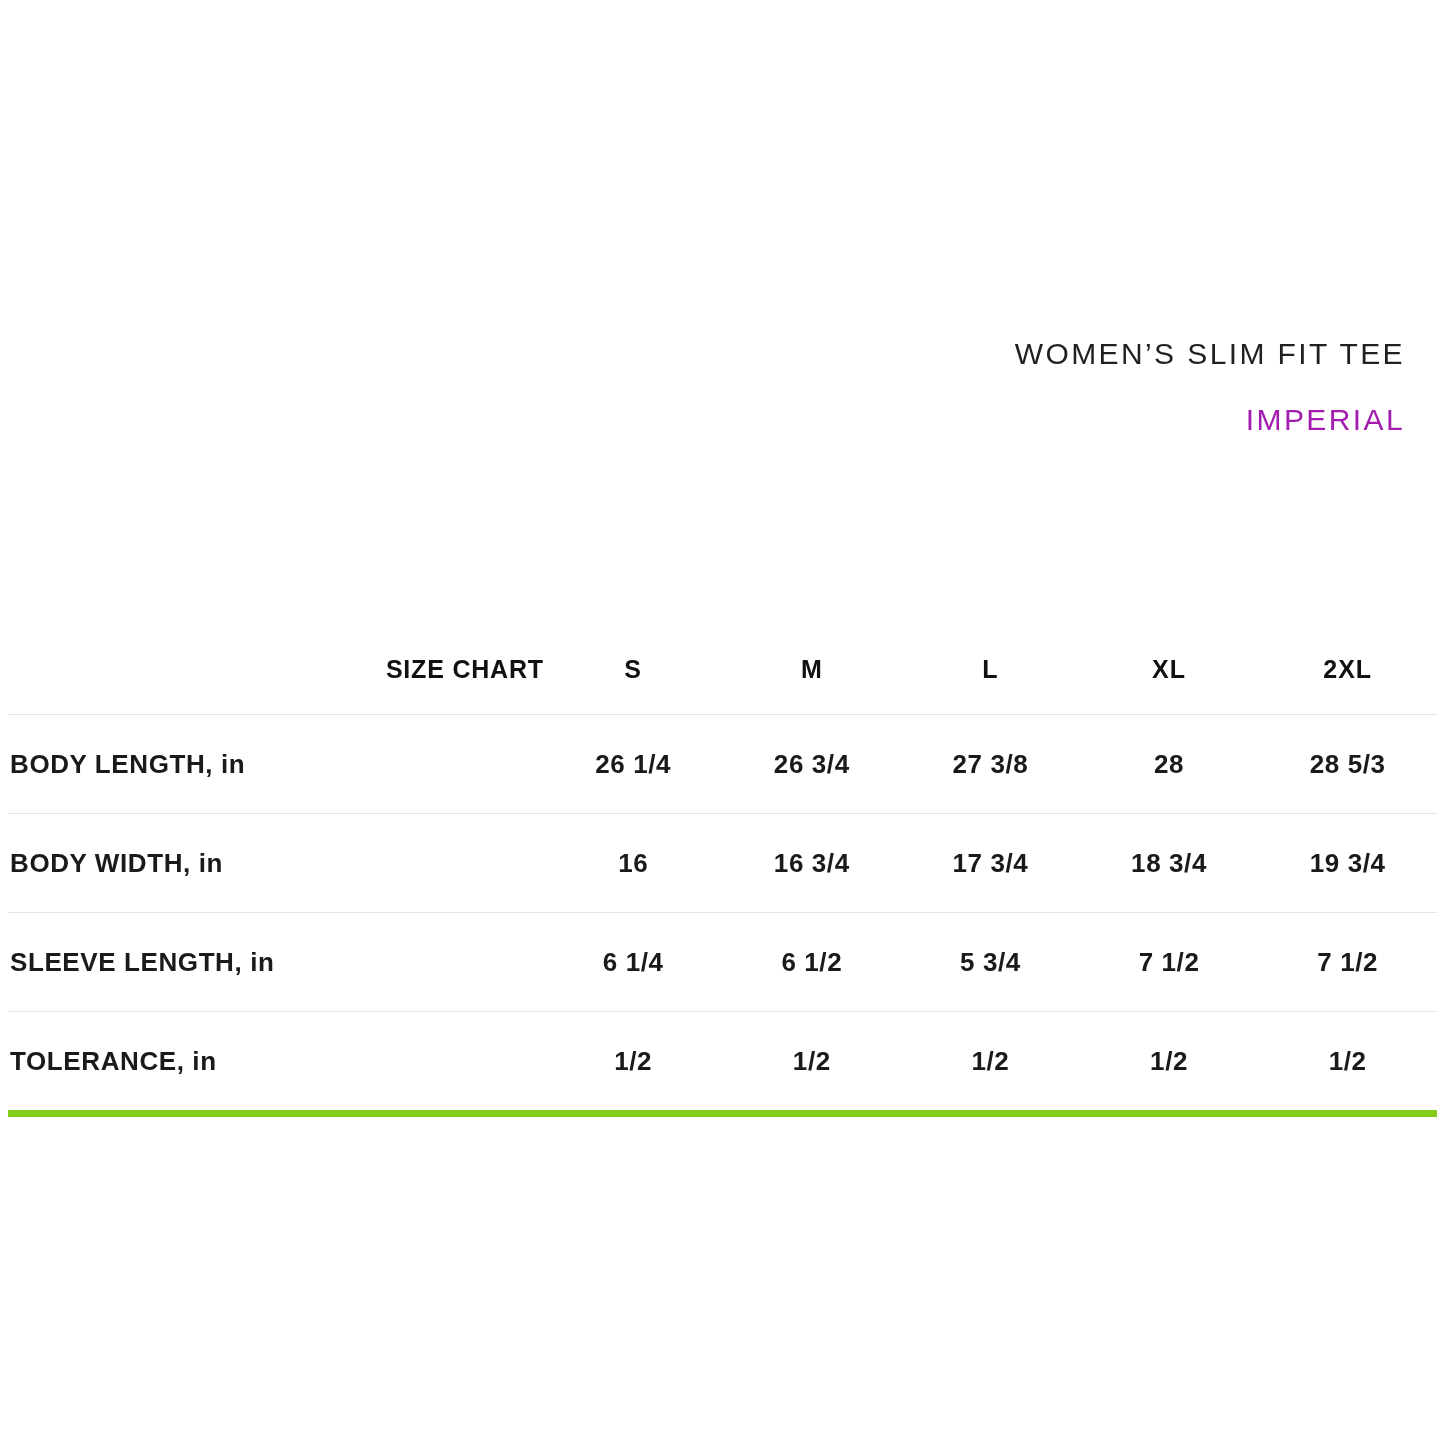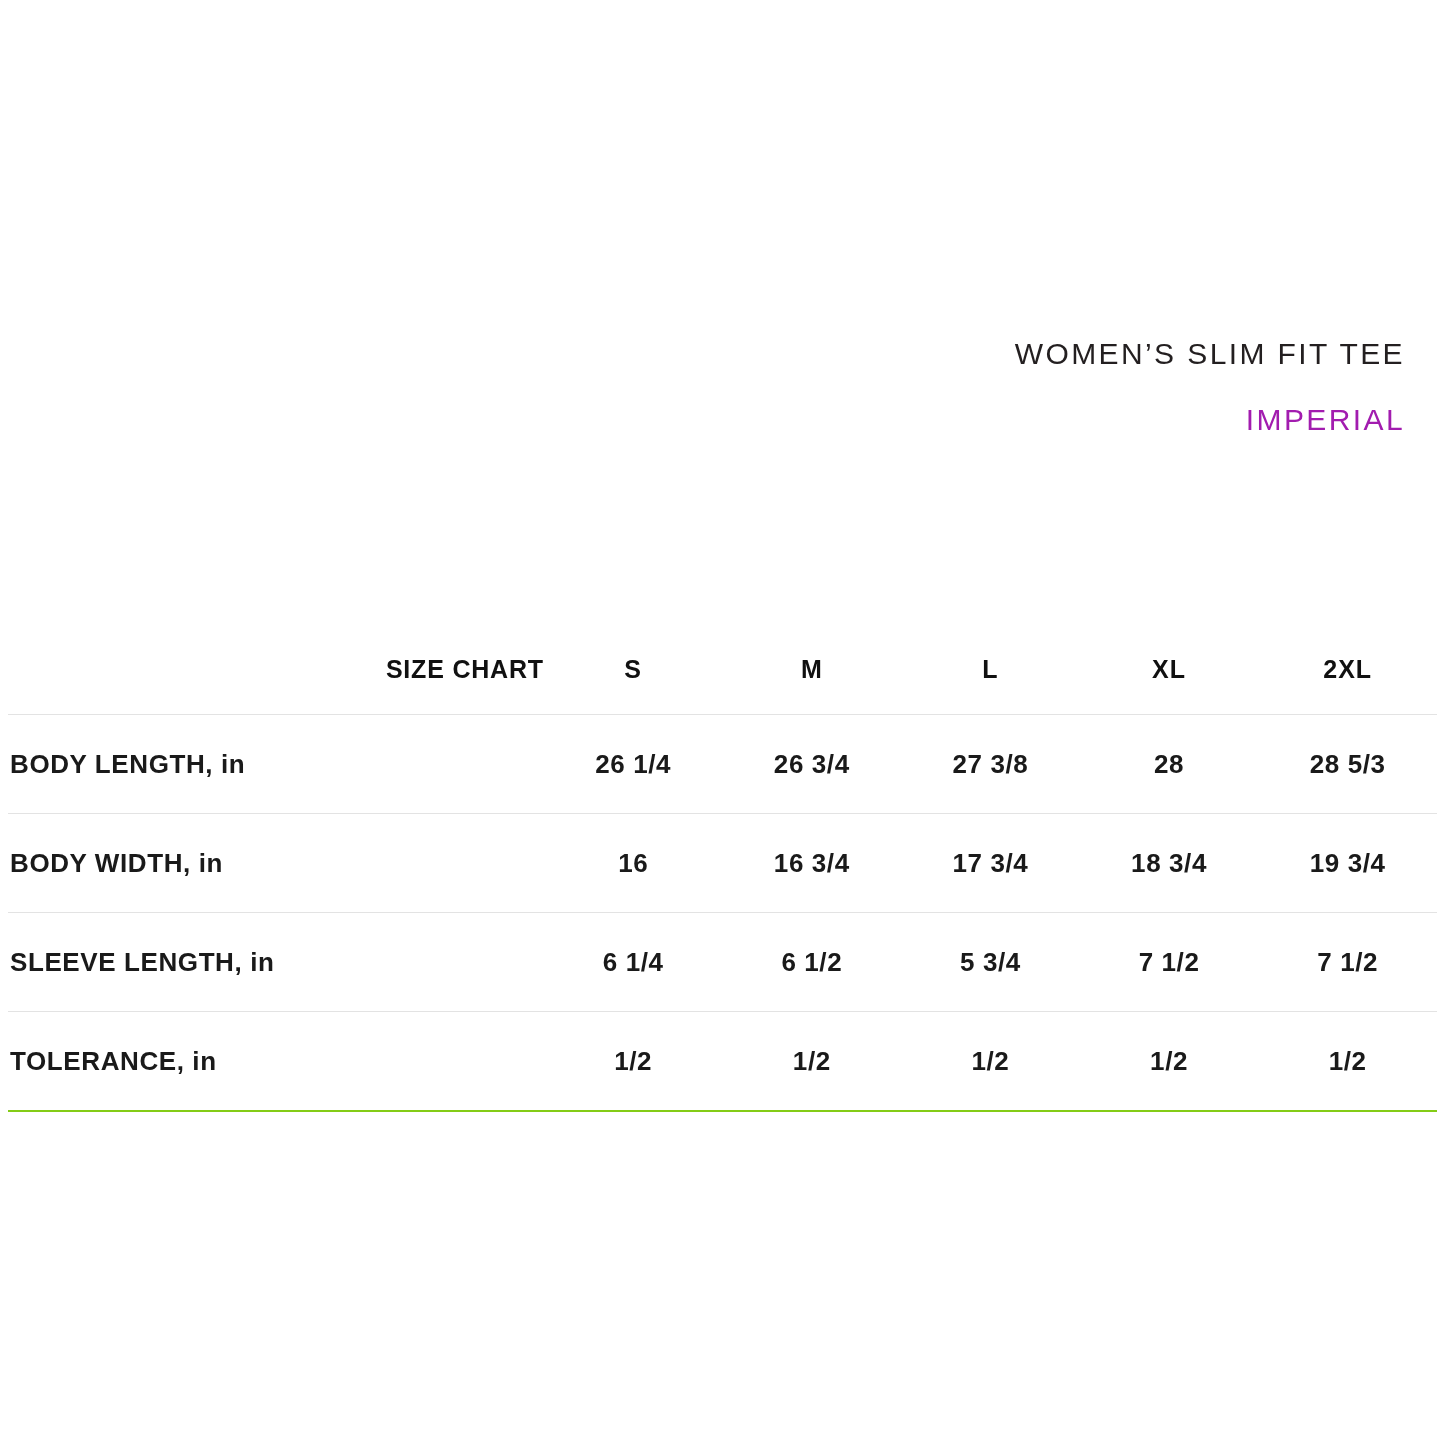--- a/index.html
+++ b/index.html
@@ -94,21 +94,21 @@
   }
   table.size-chart tbody td.row-label {
     text-align: left;
     padding-left: 2px;
     white-space: nowrap;
   }
   table.size-chart tbody td.value {
     text-align: center;
   }
   table.size-chart tbody tr:last-child {
-    border-bottom: 2px solid #84cc16;
+    border-bottom: 7px solid #84cc16;
   }
 </style>
 </head>
 <body>
 
 <div class="page">
 
   <div class="header">
     <div class="product-title">WOMEN’S SLIM FIT TEE</div>
     <div class="unit-label" style="color: #a21caf;">IMPERIAL</div>

